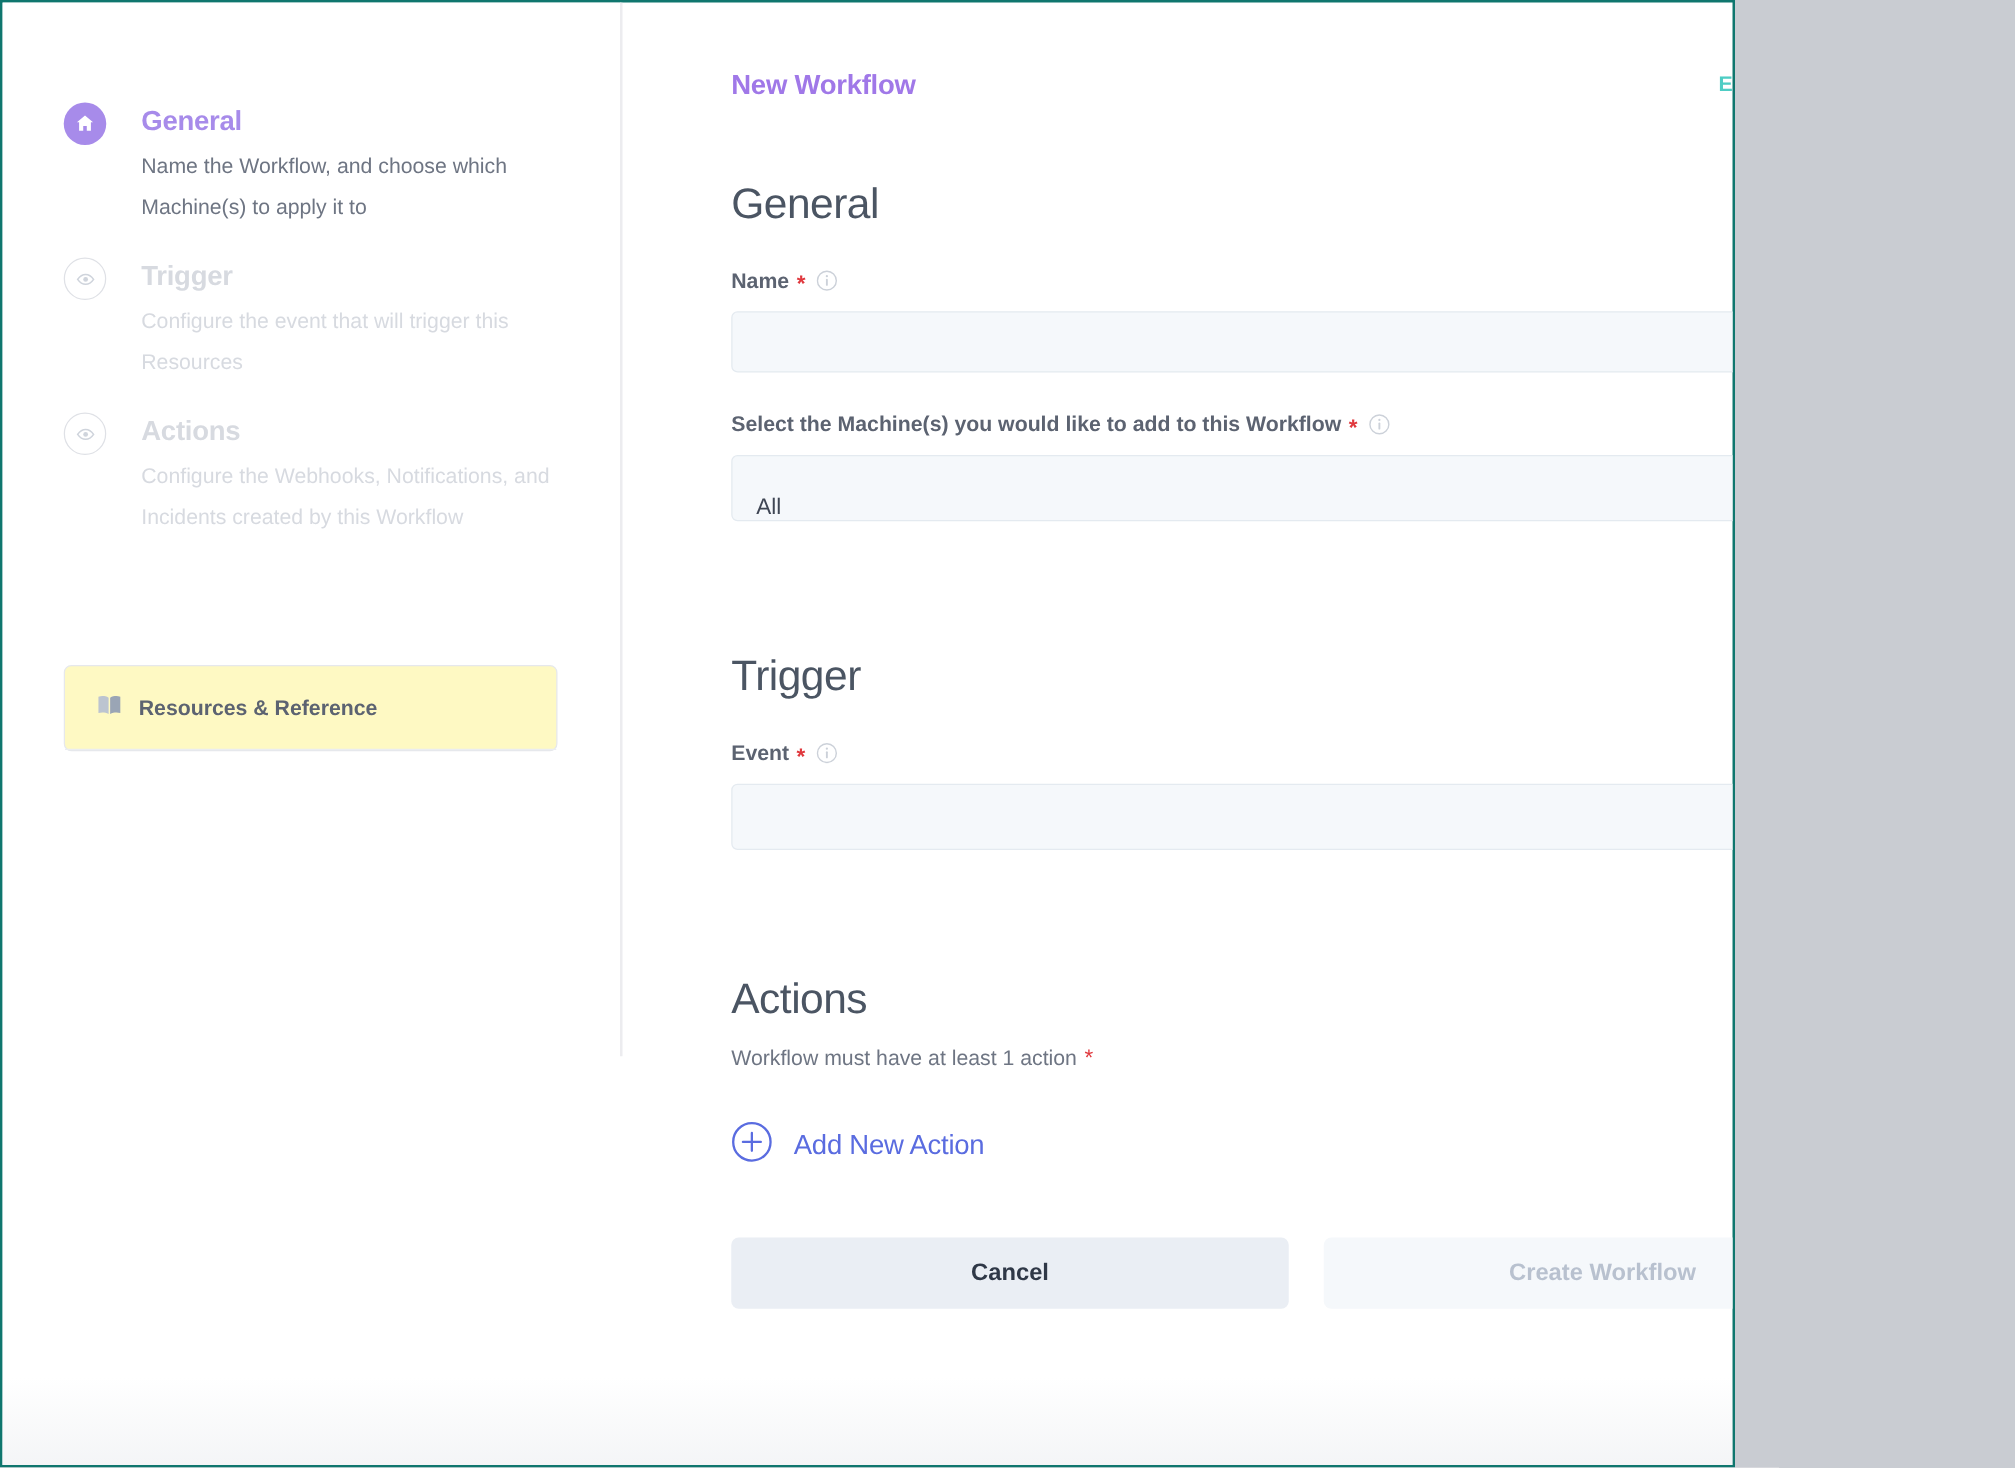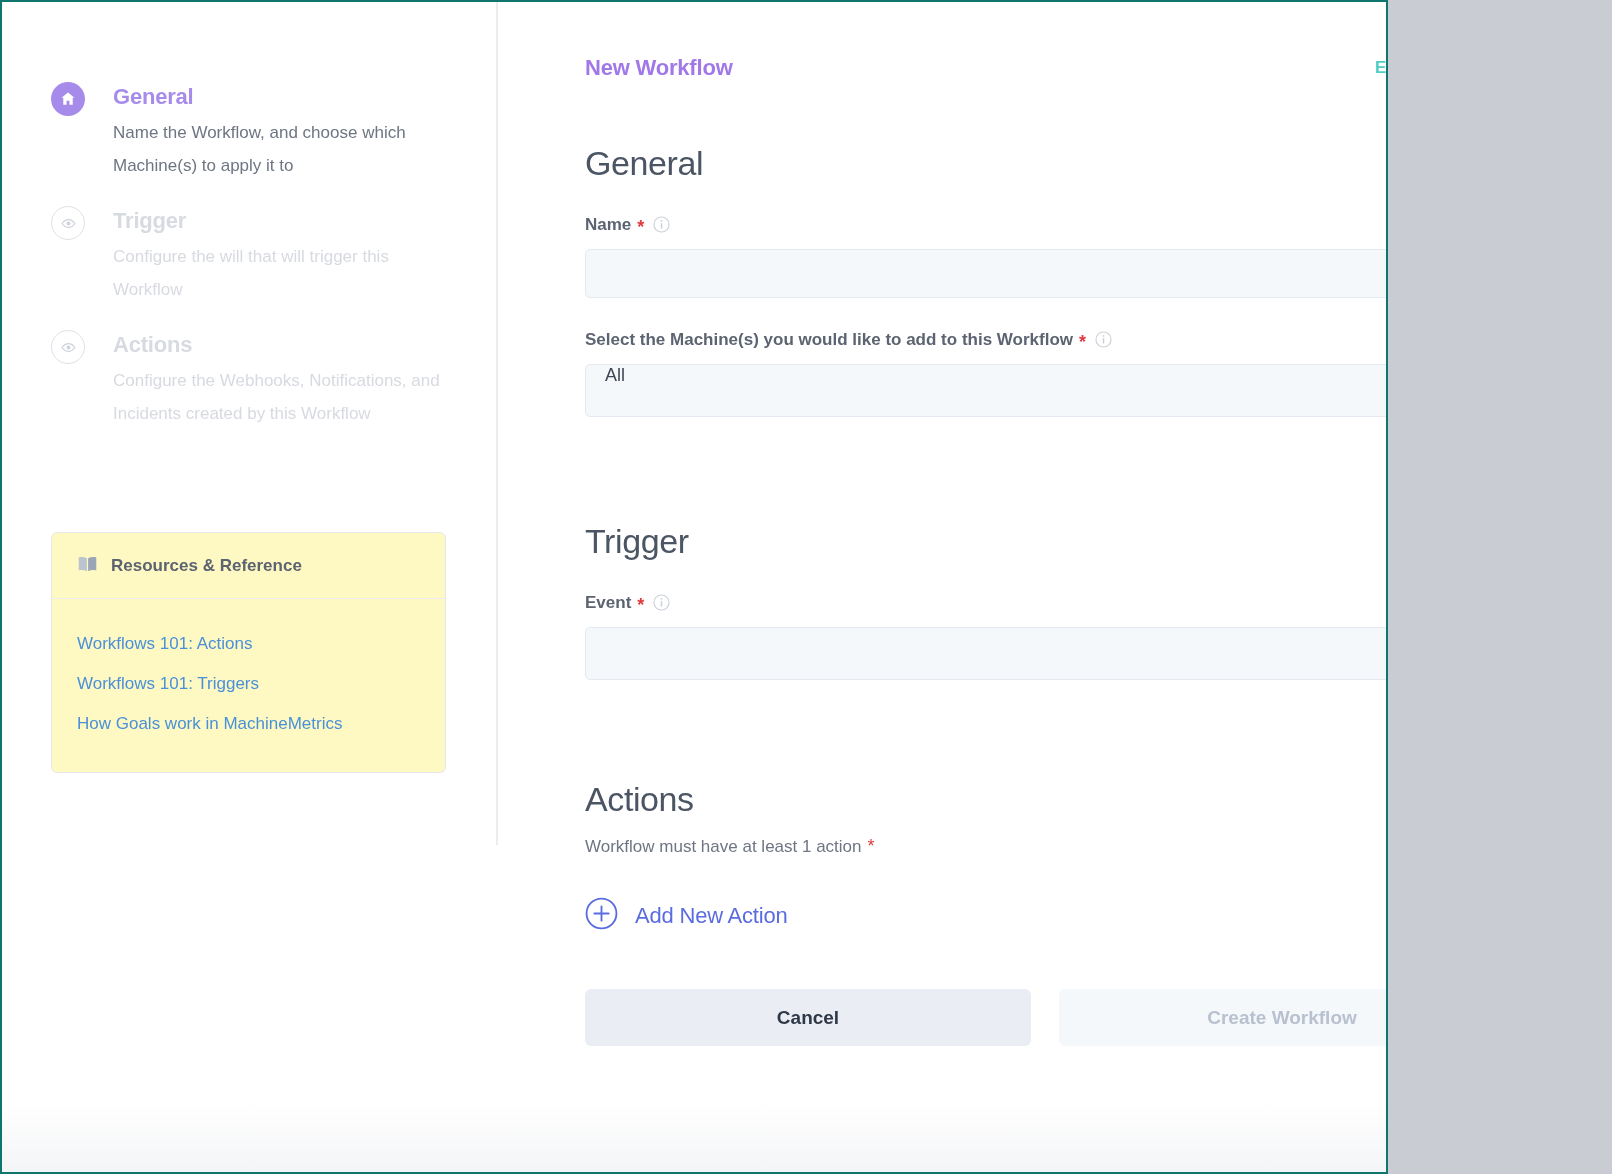--- a/index.html
+++ b/index.html
@@ -241,21 +241,21 @@
 
   .select-box {
     margin-top: 14px;
     width: 100%;
     height: 53px;
     box-sizing: border-box;
     background: #f5f8fb;
     border: 1px solid #e4eaf0;
     border-radius: 5px;
     display: flex;
-    align-items: flex-start;
+    align-items: flex-end;
     justify-content: space-between;
     padding: 0 20px 0 19px;
     cursor: pointer;
   }
   .select-value {
     font-size: 18px;
     color: #3f4654;
   }
 
   .actions-note {
@@ -341,21 +341,21 @@
       </div>
 
       <div class="step inactive trigger">
         <div class="step-icon inactive">
           <svg width="17" height="17" viewBox="0 0 24 24" aria-hidden="true">
             <path d="M12 6.5C6.8 6.5 3 12 3 12s3.8 5.5 9 5.5 9-5.5 9-5.5-3.8-5.5-9-5.5z" fill="none" stroke="#cfd4dc" stroke-width="1.8"></path>
             <circle cx="12" cy="12" r="2.7" fill="#cfd4dc"></circle>
           </svg>
         </div>
         <div class="step-title">Trigger</div>
-        <div class="step-desc">Configure the will that will trigger this Workflow</div>
+        <div class="step-desc">Configure the event that will trigger this Resources</div>
       </div>
 
       <div class="step inactive actions">
         <div class="step-icon inactive">
           <svg width="17" height="17" viewBox="0 0 24 24" aria-hidden="true">
             <path d="M12 6.5C6.8 6.5 3 12 3 12s3.8 5.5 9 5.5 9-5.5 9-5.5-3.8-5.5-9-5.5z" fill="none" stroke="#cfd4dc" stroke-width="1.8"></path>
             <circle cx="12" cy="12" r="2.7" fill="#cfd4dc"></circle>
           </svg>
         </div>
         <div class="step-title">Actions</div>
@@ -366,25 +366,20 @@
 
     <div class="resources-card">
       <div class="resources-head">
         <span>
           <svg width="21" height="18" viewBox="0 0 24 20" aria-hidden="true">
             <path d="M2 2.4c2.9-.8 6.2-.8 9.3.9v15c-3.1-1.7-6.4-1.7-9.3-.9z" fill="#bcc4d0"></path>
             <path d="M22 2.4c-2.9-.8-6.2-.8-9.3.9v15c3.1-1.7 6.4-1.7 9.3-.9z" fill="#9aa5b5"></path>
           </svg>
         </span>
         <span class="resources-title">Resources &amp; Reference</span>
-      </div>
-      <div class="resources-body">
-        <a class="res-link" href="#">Workflows 101: Actions</a>
-        <a class="res-link" href="#">Workflows 101: Triggers</a>
-        <a class="res-link" href="#">How Goals work in MachineMetrics</a>
       </div>
     </div>
 
   </div>
 
   <div class="panel-divider"></div>
 
   <div class="right-panel">
     <div class="content">
 

